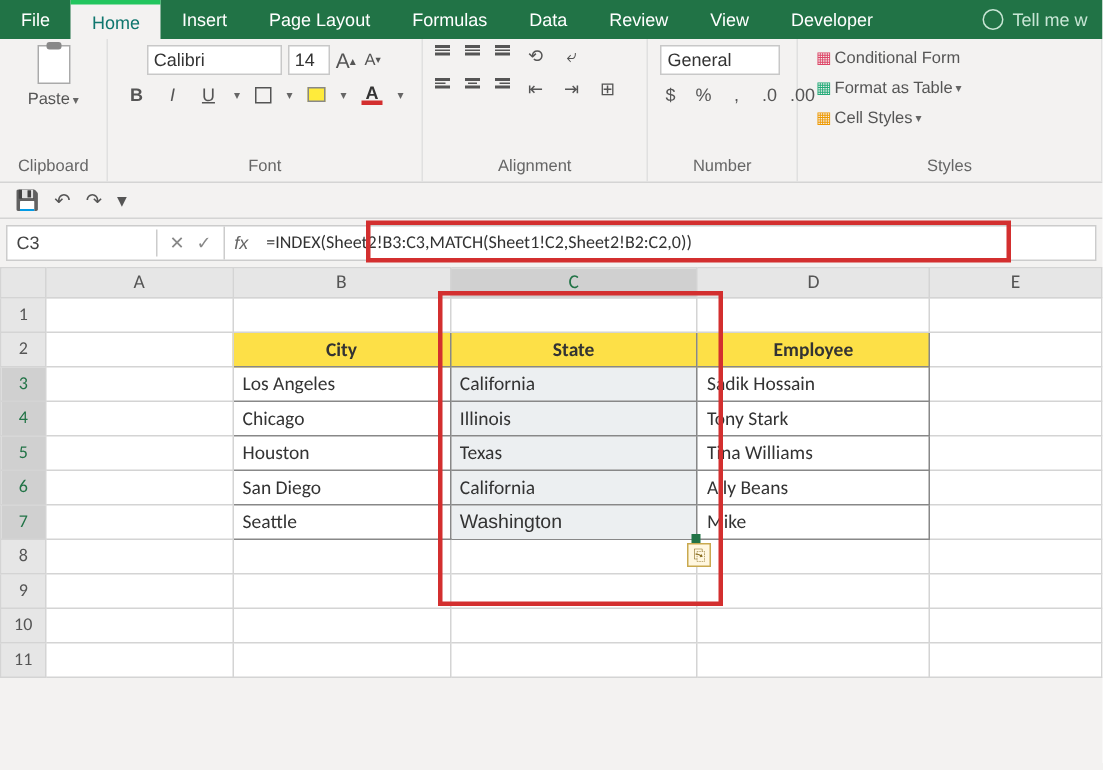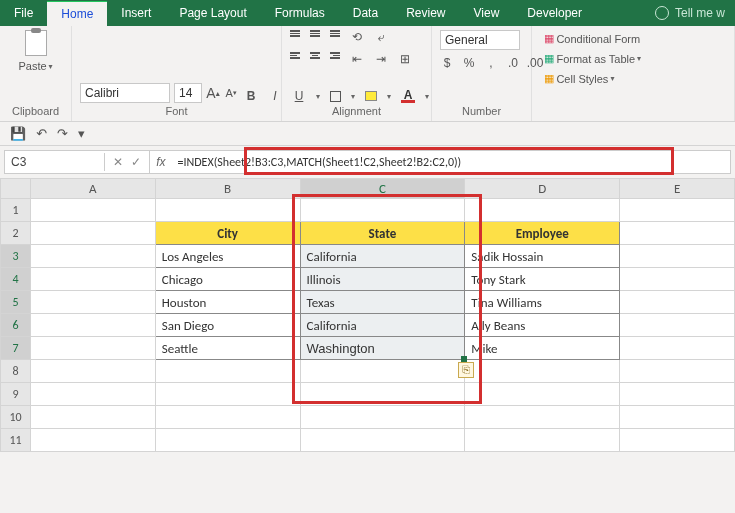--- a/index.html
+++ b/index.html
@@ -1,20 +1,20 @@
 <!DOCTYPE html>
 <html><head>
 <meta charset="utf-8">
 <style>
 *{box-sizing:border-box;margin:0;padding:0;font-family:'Segoe UI',Tahoma,sans-serif}
 body{background:#f3f2f1;width:735px;height:513px;overflow:hidden;font-size:12px;color:#444}
 
 .tabs{background:#217346;display:flex;align-items:center;height:26px;color:#fff}
 .tab{padding:5px 14px;font-size:12px;cursor:pointer}
-.tab.active{background:#f3f2f1;color:#1d4ed8;border-top:1px solid #22c55e}
+.tab.active{background:#f3f2f1;color:#0f766e;border-top:4px solid #22c55e}
 .tellme{margin-left:auto;display:flex;align-items:center;gap:6px;padding:0 10px;color:#c8e6d5;font-size:12px}
 .bulb{width:14px;height:14px;border:1.5px solid #c8e6d5;border-radius:50%;position:relative}
 
 .ribbon{background:#f3f2f1;border-bottom:1px solid #d4d4d4;display:flex;height:96px}
 .group{border-right:1px solid #e0e0e0;padding:4px 8px 2px;display:flex;flex-direction:column;justify-content:space-between;min-width:60px}
 .group-label{text-align:center;font-size:11px;color:#666;padding:2px 0}
 .group-body{flex:1;display:flex;align-items:center;gap:4px}
 .btn{padding:2px 4px;font-size:11px;color:#555;display:flex;align-items:center;gap:2px;cursor:pointer}
 .dropdown{display:inline-block;border:1px solid #c8c8c8;background:#fff;padding:2px 4px;font-size:12px;color:#333}
 .font-name{width:90px}
@@ -84,21 +84,21 @@
       <div class="paste-ic"></div>
       <div class="btn">
           <span>Paste</span>
           <span class="chev">▾</span>
         </div>
     </div>
     <div class="group-label">Clipboard</div>
   </div>
 
   <div class="group" style="width:210px">
-    <div class="group-body" style="align-items:flex-end;gap:6px">
+    <div class="group-body" style="flex-direction:column;align-items:center;gap:6px">
       <div style="display:flex;gap:4px;align-items:center">
         <span class="dropdown font-name">Calibri</span>
         <span class="dropdown font-size">14</span>
         <span class="icon" style="font-size:14px">A<sup style="font-size:8px">▴</sup></span>
         <span class="icon" style="font-size:11px">A<sup style="font-size:7px">▾</sup></span>
       </div>
       <div style="display:flex;gap:10px;align-items:center">
         <span class="icon bold">B</span>
         <span class="icon italic">I</span>
         <span class="icon underline">U</span>
@@ -183,20 +183,21 @@
           <span style="color:#2a7;">▦</span>
           <span>Format as Table</span>
           <span class="chev">▾</span>
         </div>
       <div class="btn">
           <span style="color:#e90;">▦</span>
           <span>Cell Styles</span>
           <span class="chev">▾</span>
         </div>
     </div>
+    <div class="group-label">Styles</div>
   </div>
 </div>
 
 <div class="qat">
   <span class="ic">💾</span>
   <span class="ic">↶</span>
   <span class="ic">↷</span>
   <span class="ic chev">▾</span>
 </div>
 

